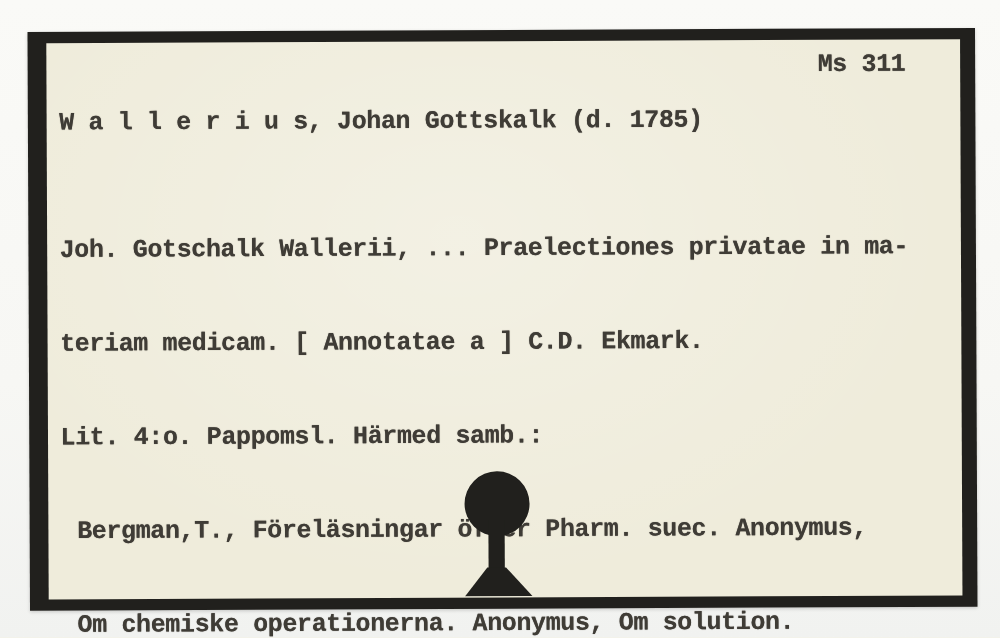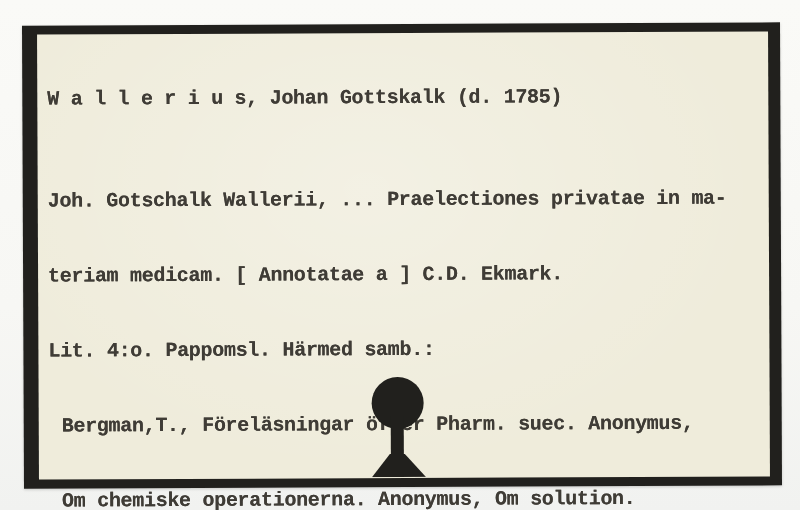--- a/index.html
+++ b/index.html
@@ -83,20 +83,21 @@
   }
 </style>
 </head>
 <body>
 
 <div class="scan-bg"></div>
 
 <div class="frame">
   <div class="card">
 
+    <div class="type shelfmark">Ms 311</div>
 
     <div class="type heading">W a l l e r i u s, Johan Gottskalk (d. 1785)</div>
 
     <div class="type body-block">
       <div class="body-line">Joh. Gotschalk Wallerii, ... Praelectiones privatae in ma-</div>
       <div class="body-line">teriam medicam. [ Annotatae a ] C.D. Ekmark.</div>
       <div class="body-line">Lit. 4:o. Pappomsl. Härmed samb.:</div>
       <div class="body-line indent">Bergman,T., Föreläsningar öfver Pharm. suec. Anonymus,</div>
       <div class="body-line indent">Om chemiske operationerna. Anonymus, Om solution.</div>
     </div>

